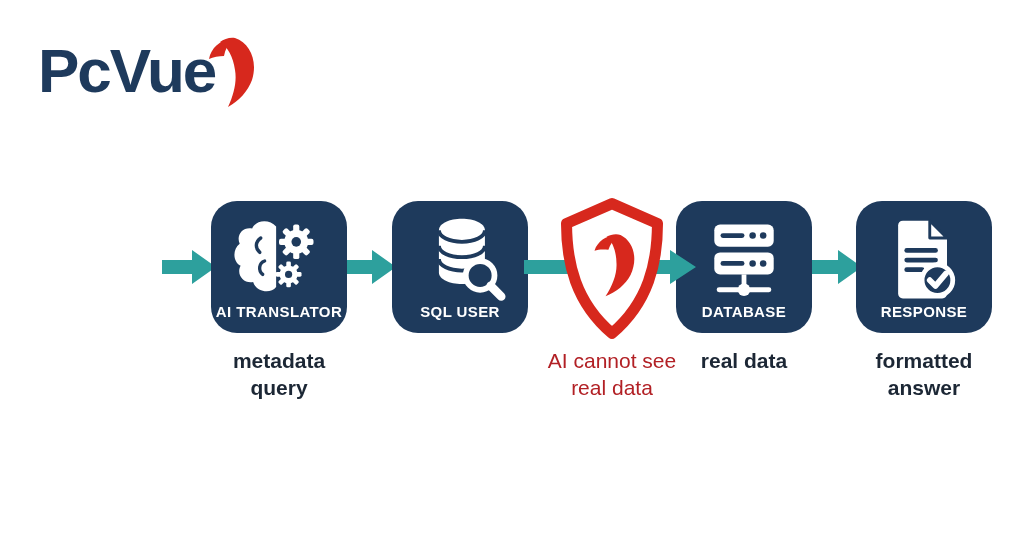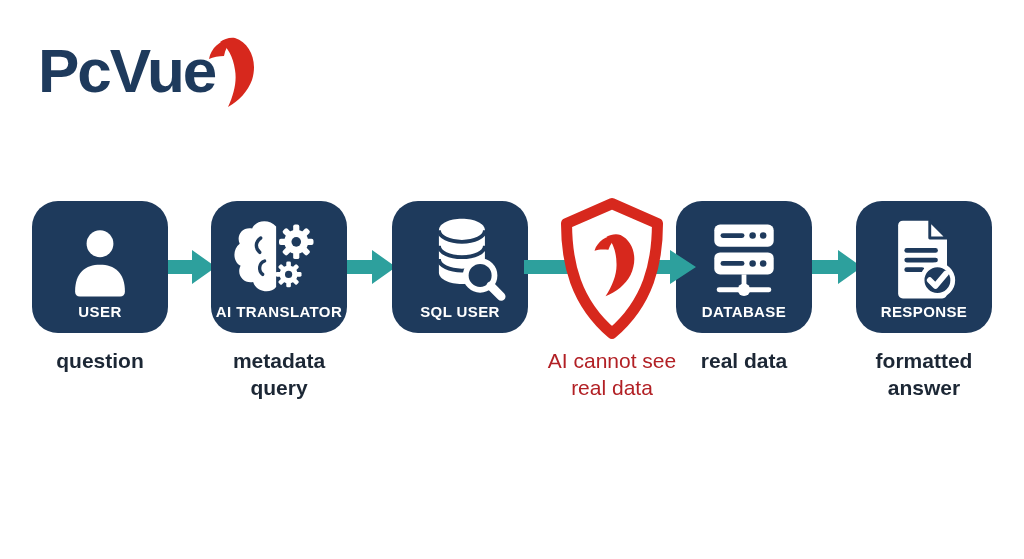--- a/index.html
+++ b/index.html
@@ -98,29 +98,20 @@
   <svg class="arrow" style="left:342px" width="54" height="38" viewBox="0 0 54 38">
     <path d="M0 12 H30 V2 L54 19 L30 36 V26 H0 Z" style="fill:var(--teal)"></path>
   </svg>
   <svg class="arrow-long" style="left:524px" width="172" height="38" viewBox="0 0 172 38">
     <path d="M0 12 H146 V2 L172 19 L146 36 V26 H0 Z" style="fill:var(--teal)"></path>
   </svg>
   <svg class="arrow" style="left:808px" width="54" height="38" viewBox="0 0 54 38">
     <path d="M0 12 H30 V2 L54 19 L30 36 V26 H0 Z" style="fill:var(--teal)"></path>
   </svg>
 
-  <div class="box" style="left:32px">
-    <div class="icon-wrap">
-      <svg width="92" height="92" viewBox="0 0 96 96">
-        <circle cx="48" cy="30" r="14" fill="#fff"></circle>
-        <path d="M22 80 C22 60 33 52 48 52 C63 52 74 60 74 80 C74 83 72 85 69 85 H27 C24 85 22 83 22 80 Z" fill="#fff"></path>
-      </svg>
-    </div>
-    <div class="box-title">USER</div>
-  </div>
 
   <div class="box" style="left:211px">
     <div class="icon-wrap">
       <svg width="92" height="92" viewBox="0 0 96 96">
         <defs>
           <g id="gear">
             <g fill="#fff">
               <rect x="-3.2" y="-18" width="6.4" height="9" rx="2"></rect>
               <rect x="-3.2" y="-18" width="6.4" height="9" rx="2" transform="rotate(45)"></rect>
               <rect x="-3.2" y="-18" width="6.4" height="9" rx="2" transform="rotate(90)"></rect>
@@ -195,21 +186,20 @@
         <line x1="30" y1="37" x2="60" y2="37" style="stroke:var(--navy)" stroke-width="5" stroke-linecap="round"></line>
         <line x1="30" y1="47" x2="60" y2="47" style="stroke:var(--navy)" stroke-width="5" stroke-linecap="round"></line>
         <line x1="30" y1="57" x2="46" y2="57" style="stroke:var(--navy)" stroke-width="5" stroke-linecap="round"></line>
         <circle cx="62" cy="68" r="16" style="fill:var(--navy)" stroke="#fff" stroke-width="5"></circle>
         <path d="M54 68 L60 74 L71 61" fill="none" stroke="#fff" stroke-width="6" stroke-linecap="round" stroke-linejoin="round"></path>
       </svg>
     </div>
     <div class="box-title">RESPONSE</div>
   </div>
 
-  <div class="caption" style="left:8px">question</div>
   <div class="caption" style="left:187px">metadata
 query</div>
   <div class="caption red" style="left:520px">AI cannot see
 real data</div>
   <div class="caption" style="left:652px">real data</div>
   <div class="caption" style="left:832px">formatted
 answer</div>
 
 </div>
 

